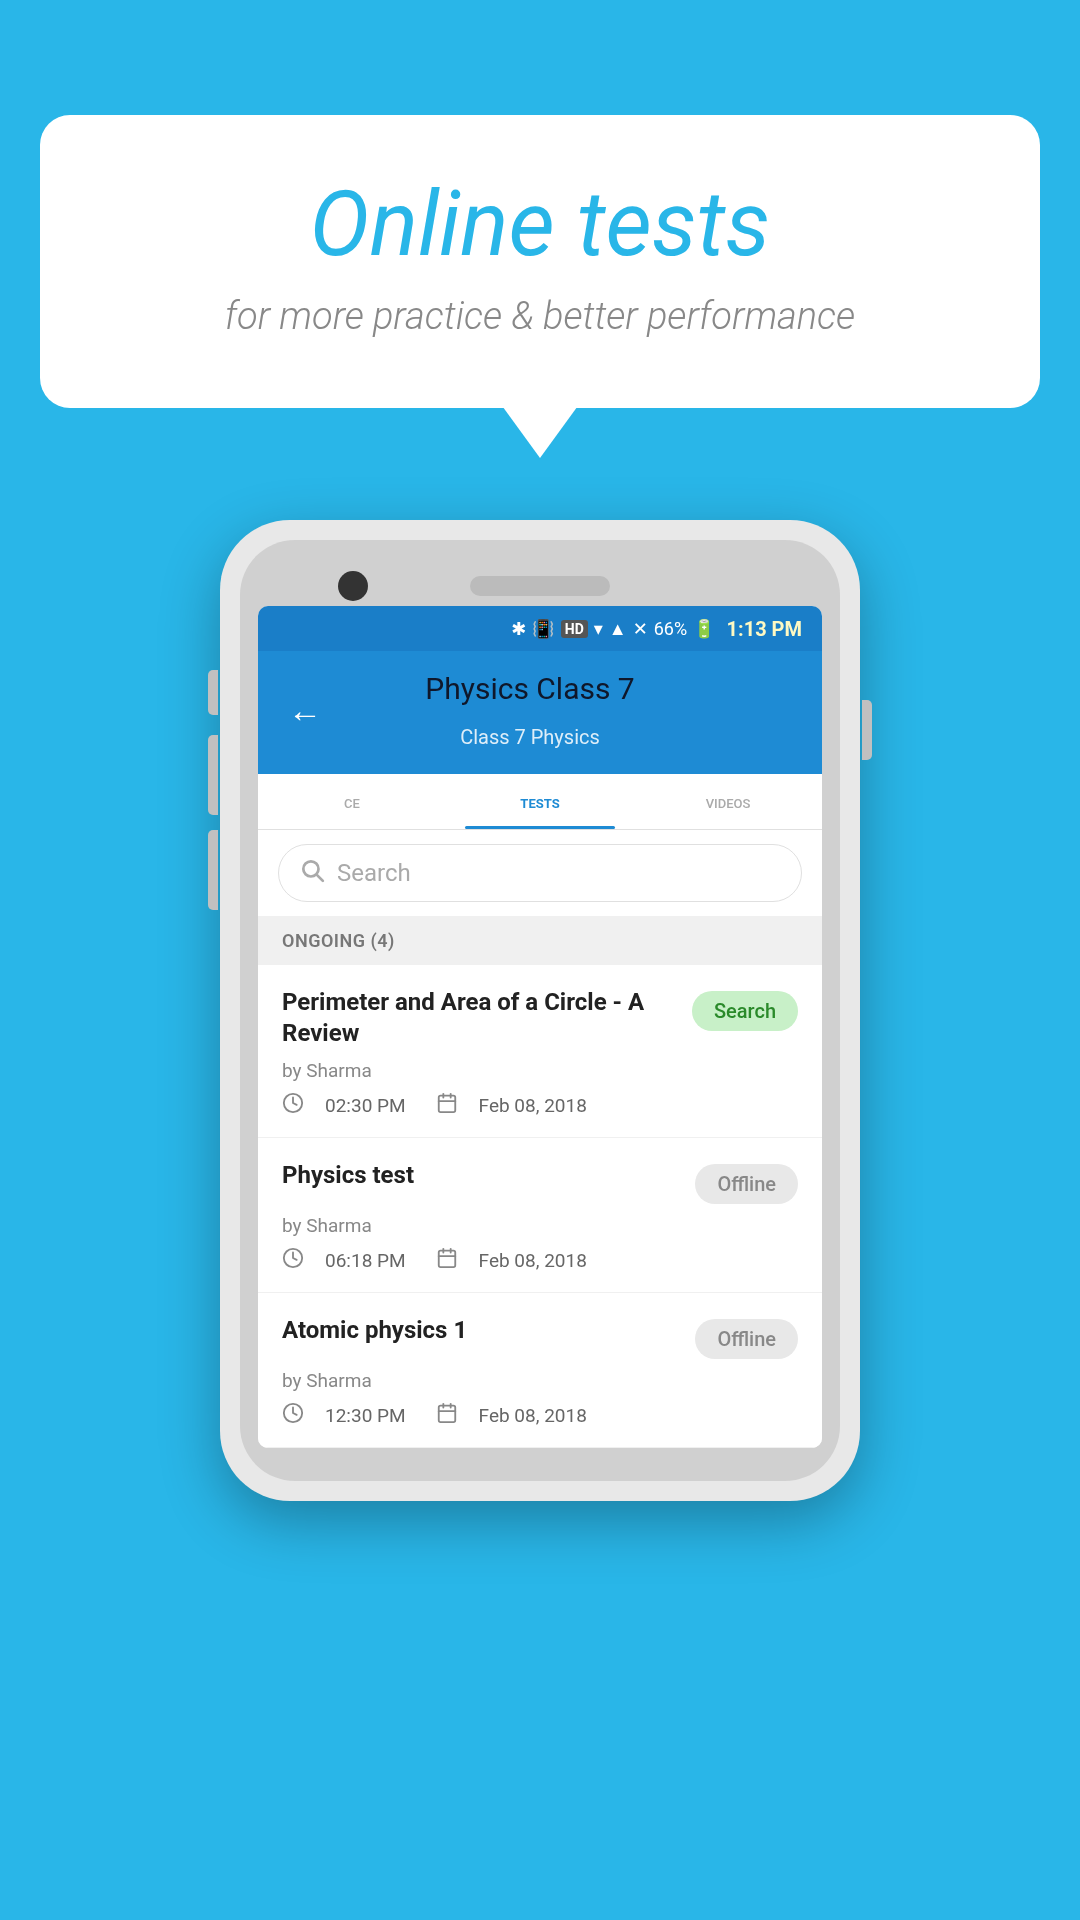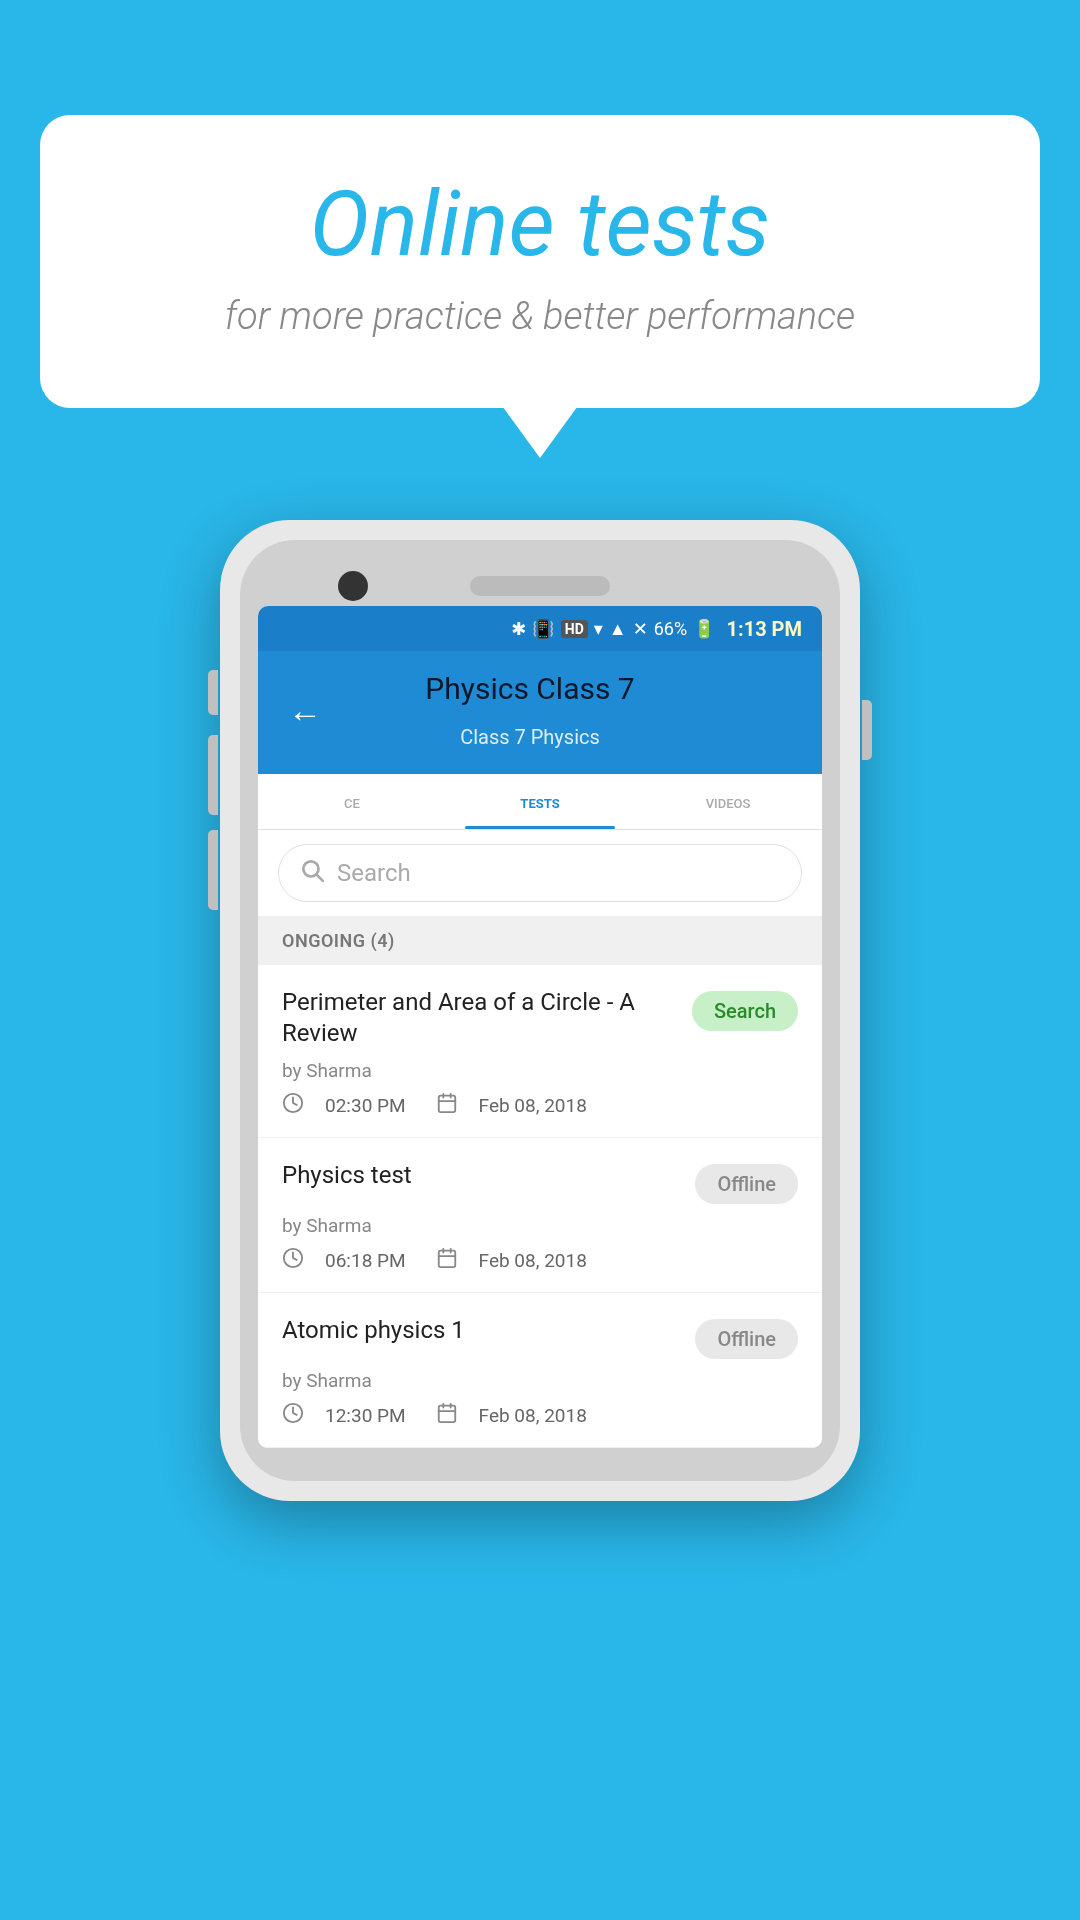--- a/index.html
+++ b/index.html
@@ -268,21 +268,21 @@
 
     .test-item-header {
       display: flex;
       justify-content: space-between;
       align-items: flex-start;
       margin-bottom: 10px;
     }
 
     .test-title {
       font-size: 24px;
-      font-weight: 400;
+      font-weight: 700;
       color: #222;
       flex: 1;
       line-height: 1.3;
       padding-right: 15px;
     }
 
     .test-badge {
       border-radius: 20px;
       padding: 8px 22px;
       font-size: 20px;

